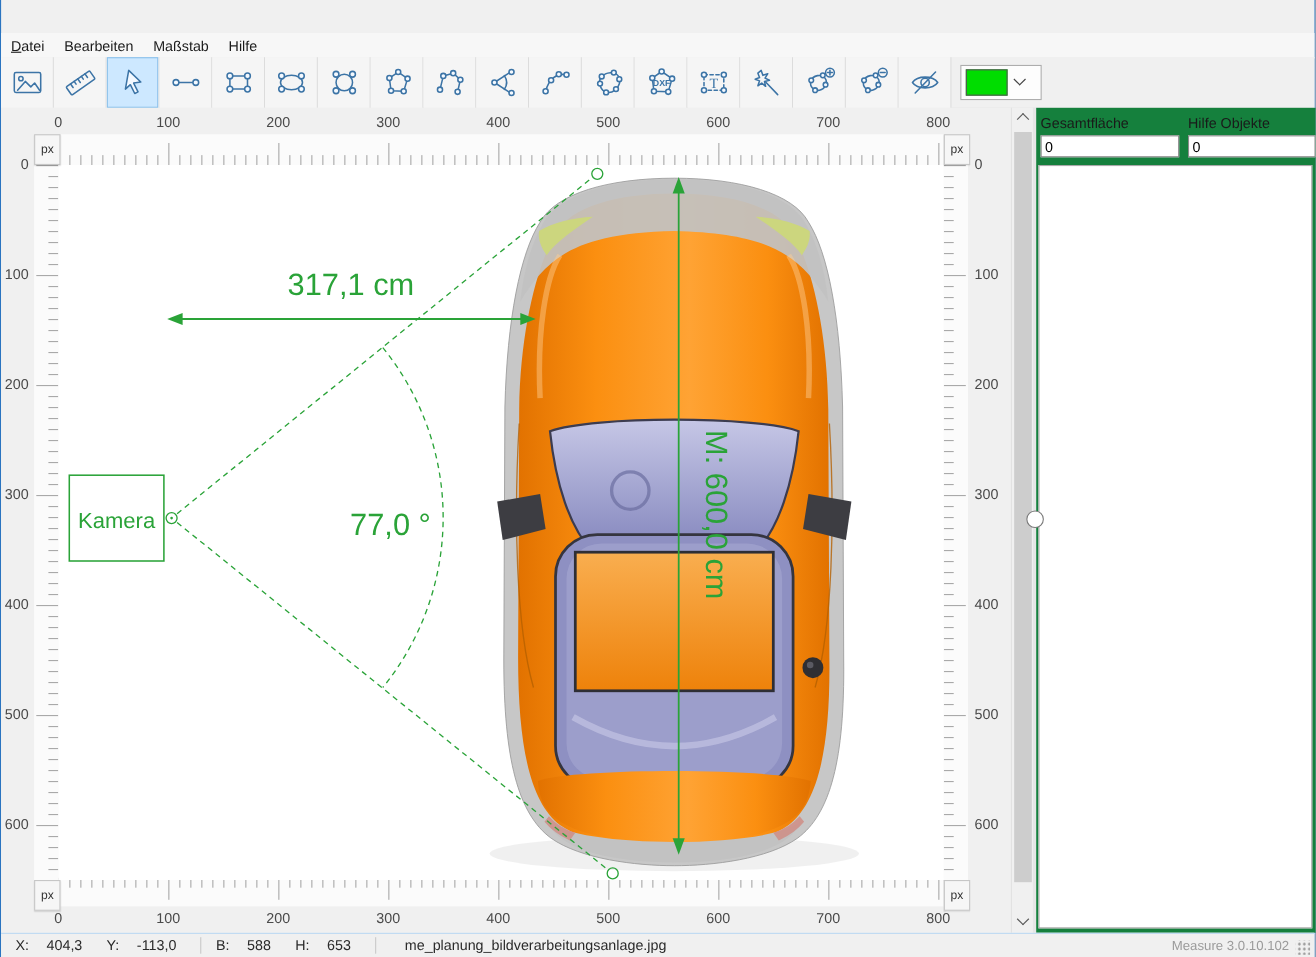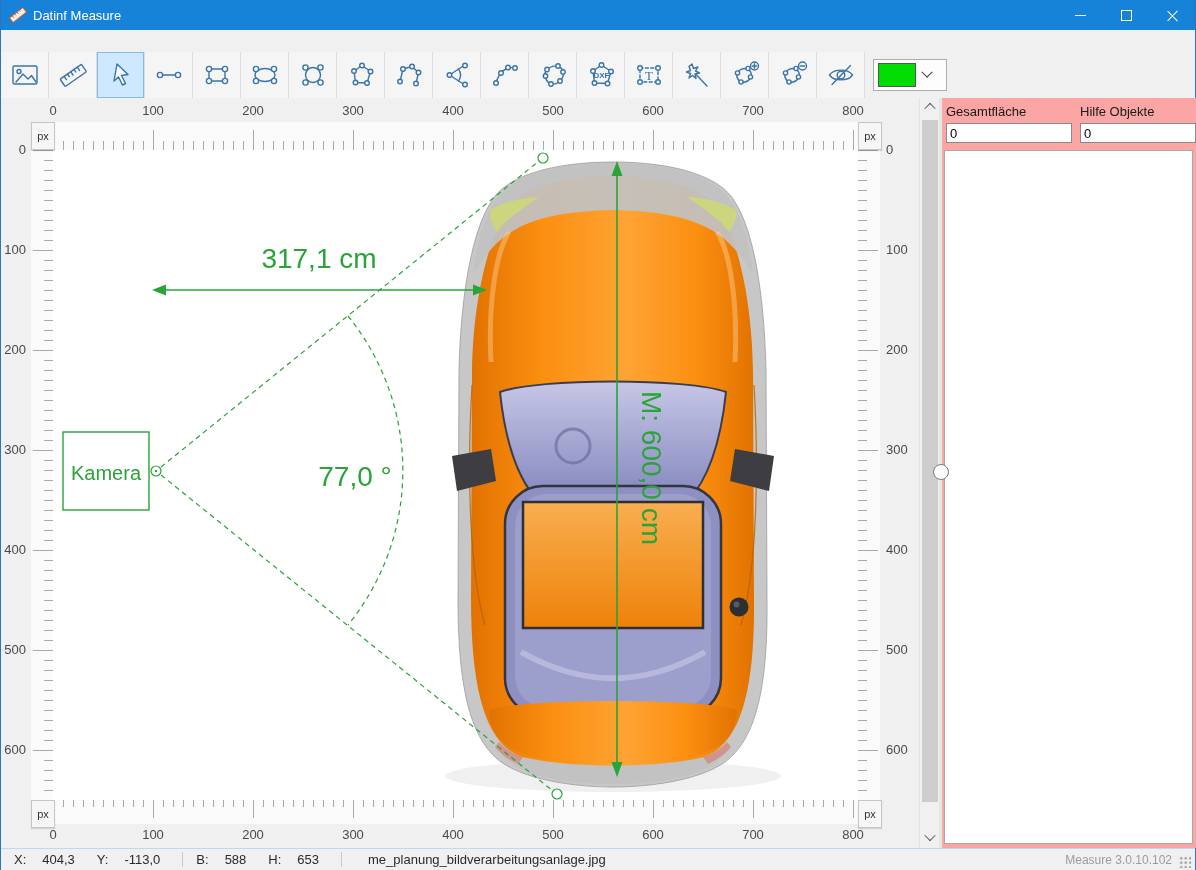--- a/index.html
+++ b/index.html
@@ -60,21 +60,21 @@
   
   #vscroll{position:absolute;left:918px;top:0;width:20px;height:750px;background:#f0f0f0;border-left:1px solid #e2e2e2;}
   .scroll-arrow{position:absolute;left:0;width:20px;height:18px;display:flex;align-items:center;justify-content:center;}
   .chev{width:7px;height:7px;border-left:1.6px solid #5a5a5a;border-top:1.6px solid #5a5a5a;}
   .chev.up{transform:rotate(45deg) translate(1px,1px);}
   .chev.down{transform:rotate(225deg) translate(1px,1px);}
   #vthumb{position:absolute;left:2px;top:22px;width:16px;height:682px;background:#cdcdcd;}
   
   #splitter{position:absolute;left:938px;top:98px;width:3px;height:750px;background:#e6e6e6;}
   #split-handle{position:absolute;left:932px;top:464px;width:14px;height:14px;border-radius:50%;background:#fff;border:1.5px solid #7a7a7a;z-index:5;}
-  #panel{position:absolute;left:941px;top:98px;width:255px;height:750px;background:#fca5a5;}
+  #panel{position:absolute;left:941px;top:98px;width:255px;height:750px;background:#15803d;}
   .panel-field{position:absolute;top:6px;}
   .panel-field label{display:block;font-size:13px;color:#1a1a1a;margin-bottom:4px;}
   .panel-field input{width:118px;height:18px;border:1px solid #8a8a8a;background:#fff;font-size:13px;font-family:"Liberation Sans",sans-serif;padding:0 3px;}
   #field-area{left:4px;} #field-count{left:138px;} #field-count input{width:108px;}
   #object-list{position:absolute;left:2px;top:52px;width:247px;height:692px;background:#fff;border:1px solid #a9a9a9;}
   
   #statusbar{position:absolute;left:0;top:848px;width:100%;height:21px;background:#f0f0f0;border-top:1px solid #bcd9f2;display:flex;align-items:center;font-size:13px;color:#2a2a2a;}
   .sb-lab{margin-left:13px;}
   .sb-val{margin-left:16px;}
   .sb-sep{width:1px;height:15px;background:#c9c9c9;margin:0 0 0 22px;}
@@ -82,43 +82,27 @@
   #sb-version{margin-left:auto;color:#9b9b9b;font-size:12px;}
   #sb-grip{width:13px;height:13px;margin:4px 4px 0 6px;background-image:radial-gradient(#9b9b9b 1.2px,transparent 1.3px);background-size:4.5px 4.5px;background-position:1px 1px;}
   
   #canvas svg text.meas{font-family:"Liberation Sans",sans-serif;fill:#2aa338;}
 </style>
 </head>
 <body>
 
 <div id="window">
 
-  <div id="titlebar">
-    <span class="app-icon">
-      <svg width="18" height="16" viewBox="0 0 18 16">
-        <g transform="rotate(-38 9 8)">
-          <rect x="0.5" y="5" width="17" height="6" fill="#f3ece4" stroke="#b06040" stroke-width="1"></rect>
-          <path d="M4 5v2.4 M7 5v1.8 M10 5v2.4 M13 5v1.8" stroke="#b06040" stroke-width="0.9" fill="none"></path>
-        </g>
-      </svg>
-    </span>
-    <span class="title">Datinf Measure</span>
-    <div id="win-controls">
-      <div class="win-btn">
-          <span class="glyph-min"></span>
-        </div>
-      <div class="win-btn">
-          <span class="glyph-max"></span>
-        </div>
-      <div class="win-btn">
-          <span class="glyph-close"></span>
-        </div>
-    </div>
-  </div>
-
+
+  <div id="menubar">
+      <span class="menu-item">Datei</span>
+      <span class="menu-item">Bearbeiten</span>
+      <span class="menu-item">Maßstab</span>
+      <span class="menu-item">Hilfe</span>
+    </div>
 
   <div id="toolbar">
     <div class="tb-btn">
       <svg width="32" height="32" viewBox="0 0 32 32">
         <rect x="4" y="7" width="24" height="18" rx="1.5"></rect>
           <circle cx="10" cy="12.5" r="2"></circle>
         <path d="M7 23 L14 15 L19 20 L22.5 16.5 L27 23"></path>
       </svg>
     </div>
     <div class="tb-btn">

